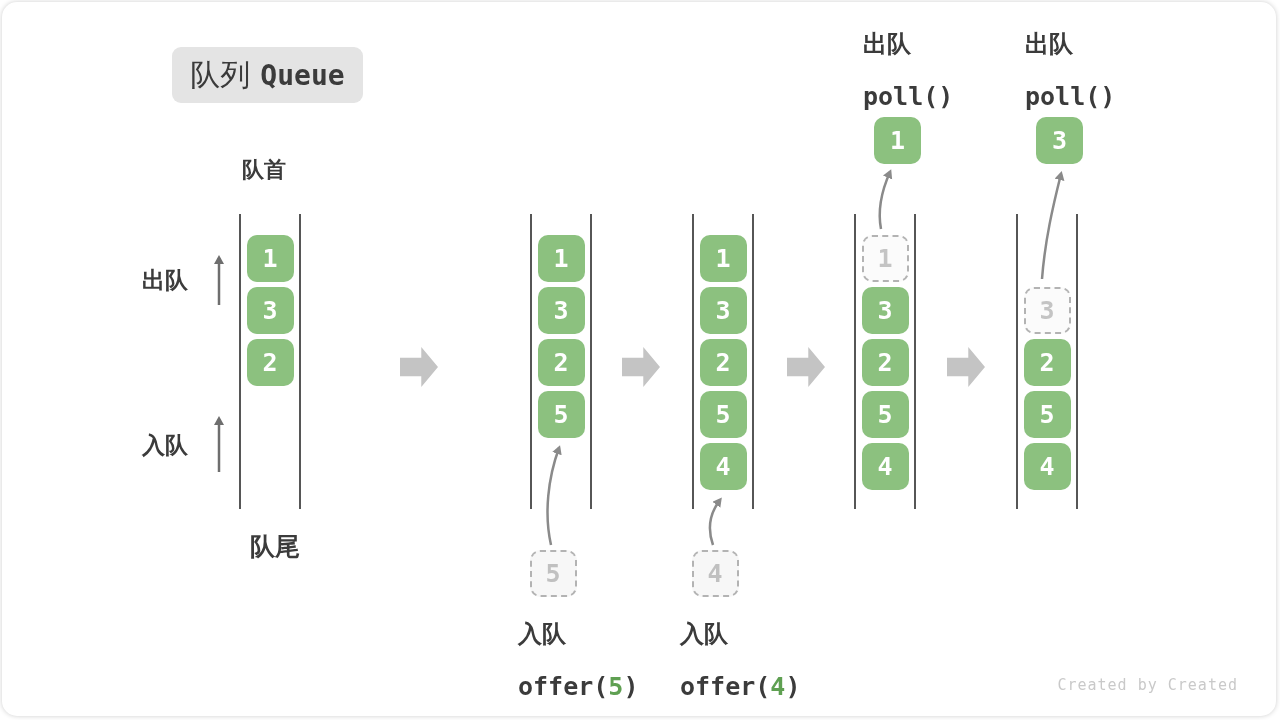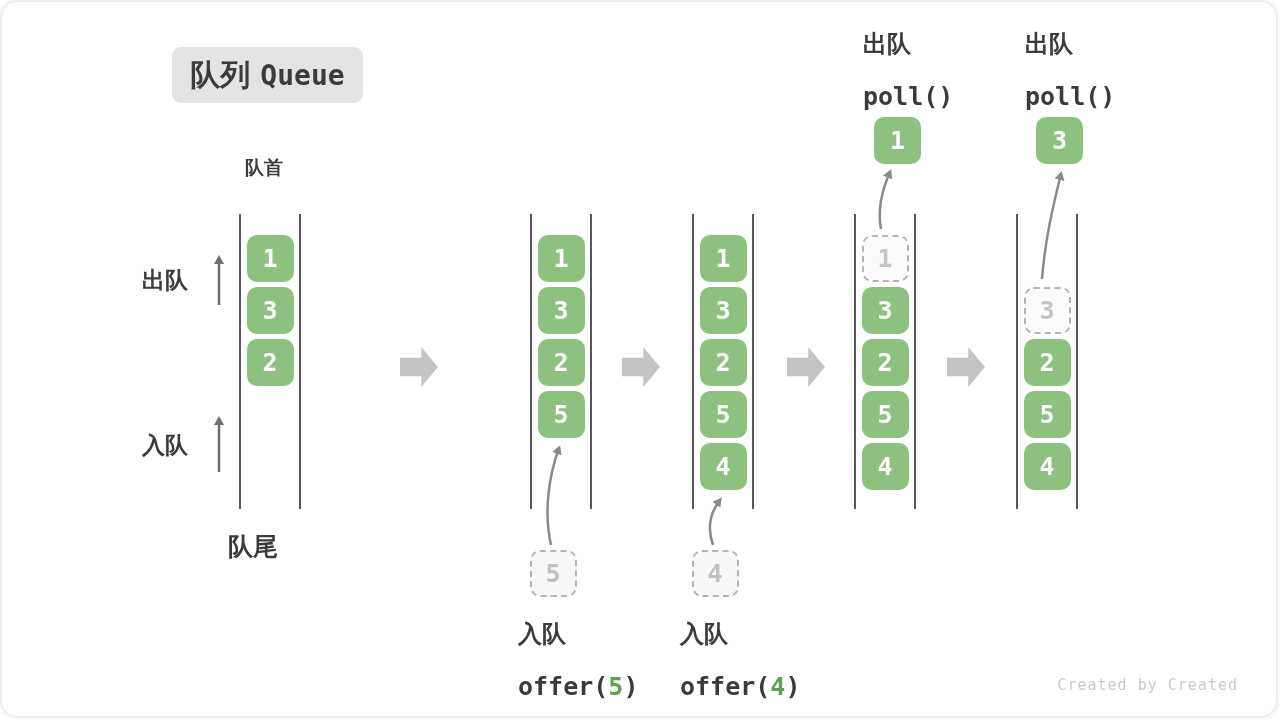--- a/index.html
+++ b/index.html
@@ -3,26 +3,26 @@
 <meta charset="utf-8">
 <style>
   html,body{margin:0;padding:0;background:#ffffff;}
   body{width:1280px;height:720px;position:relative;font-family:"DejaVu Sans",sans-serif;}
   .card{position:absolute;left:2px;top:2px;width:1274px;height:714px;background:#ffffff;
         border-radius:15px;box-shadow:0 0 5px rgba(0,0,0,0.20);overflow:hidden;}
   .abs{position:absolute;}
   
   .title-badge{left:170px;top:45px;width:191px;height:56px;background:#e4e4e4;border-radius:9px;
                display:flex;align-items:center;justify-content:center;color:#3b3b3b;}
-  .title-zh{font-size:30px;font-weight:bold;}
+  .title-zh{font-size:30px;font-weight:normal;}
   .title-en{font-size:28px;font-family:"DejaVu Sans Mono",monospace;font-weight:600;margin-left:10px;}
   
   .cjk-label{color:#3b3b3b;font-weight:bold;white-space:nowrap;}
-  .front-label{left:226px;top:153px;width:72px;text-align:center;font-size:19px;}
-  .rear-label{left:226px;top:528px;width:72px;text-align:left;font-size:25px;}
+  .front-label{left:226px;top:153px;width:72px;text-align:center;font-size:22px;}
+  .rear-label{left:226px;top:528px;width:72px;text-align:right;font-size:25px;}
   .deq-label{left:140px;top:263px;font-size:23px;}
   .enq-label{left:140px;top:428px;font-size:23px;}
   
   .wall{width:2px;height:295px;top:212px;background:#565656;}
   .cell{width:47px;height:47px;border-radius:10px;background:#8cc17f;color:#ffffff;
         display:flex;align-items:center;justify-content:center;
         font-family:"DejaVu Sans Mono",monospace;font-size:25px;font-weight:bold;}
   .cell-dashed{background:#fbfbfb;border:2px dashed #b3b3b3;color:#c4c4c4;
                width:43px;height:43px;}
   .pending{background:#f7f7f7;border:2px dashed #b3b3b3;color:#c0c0c0;width:43px;height:43px;}

